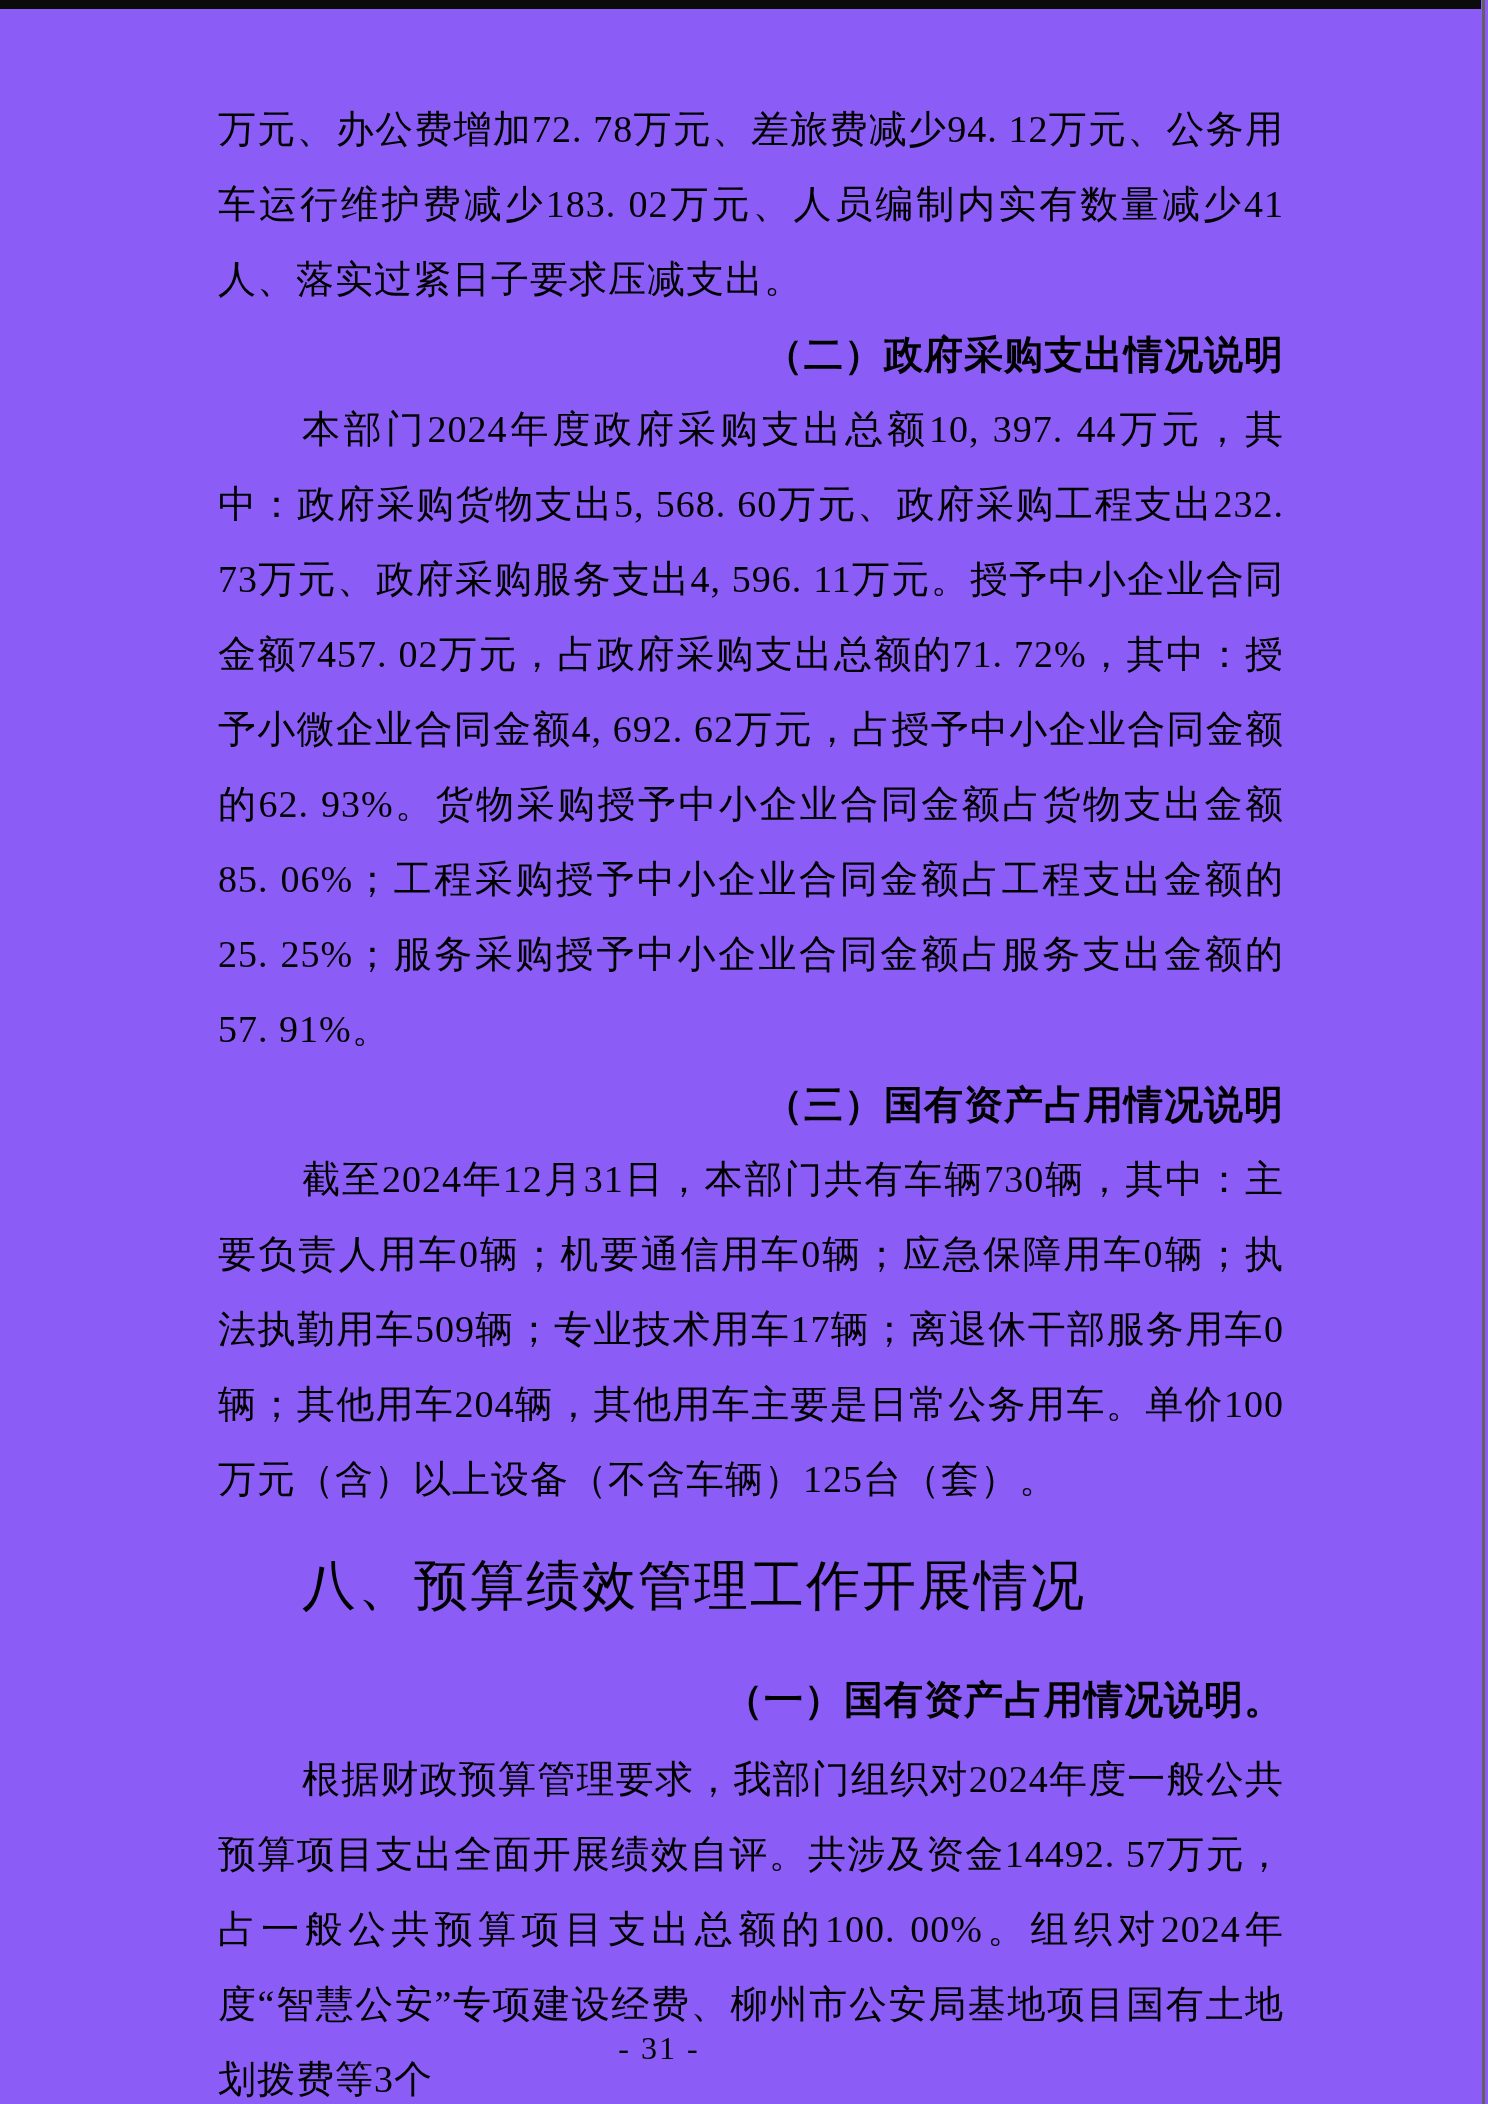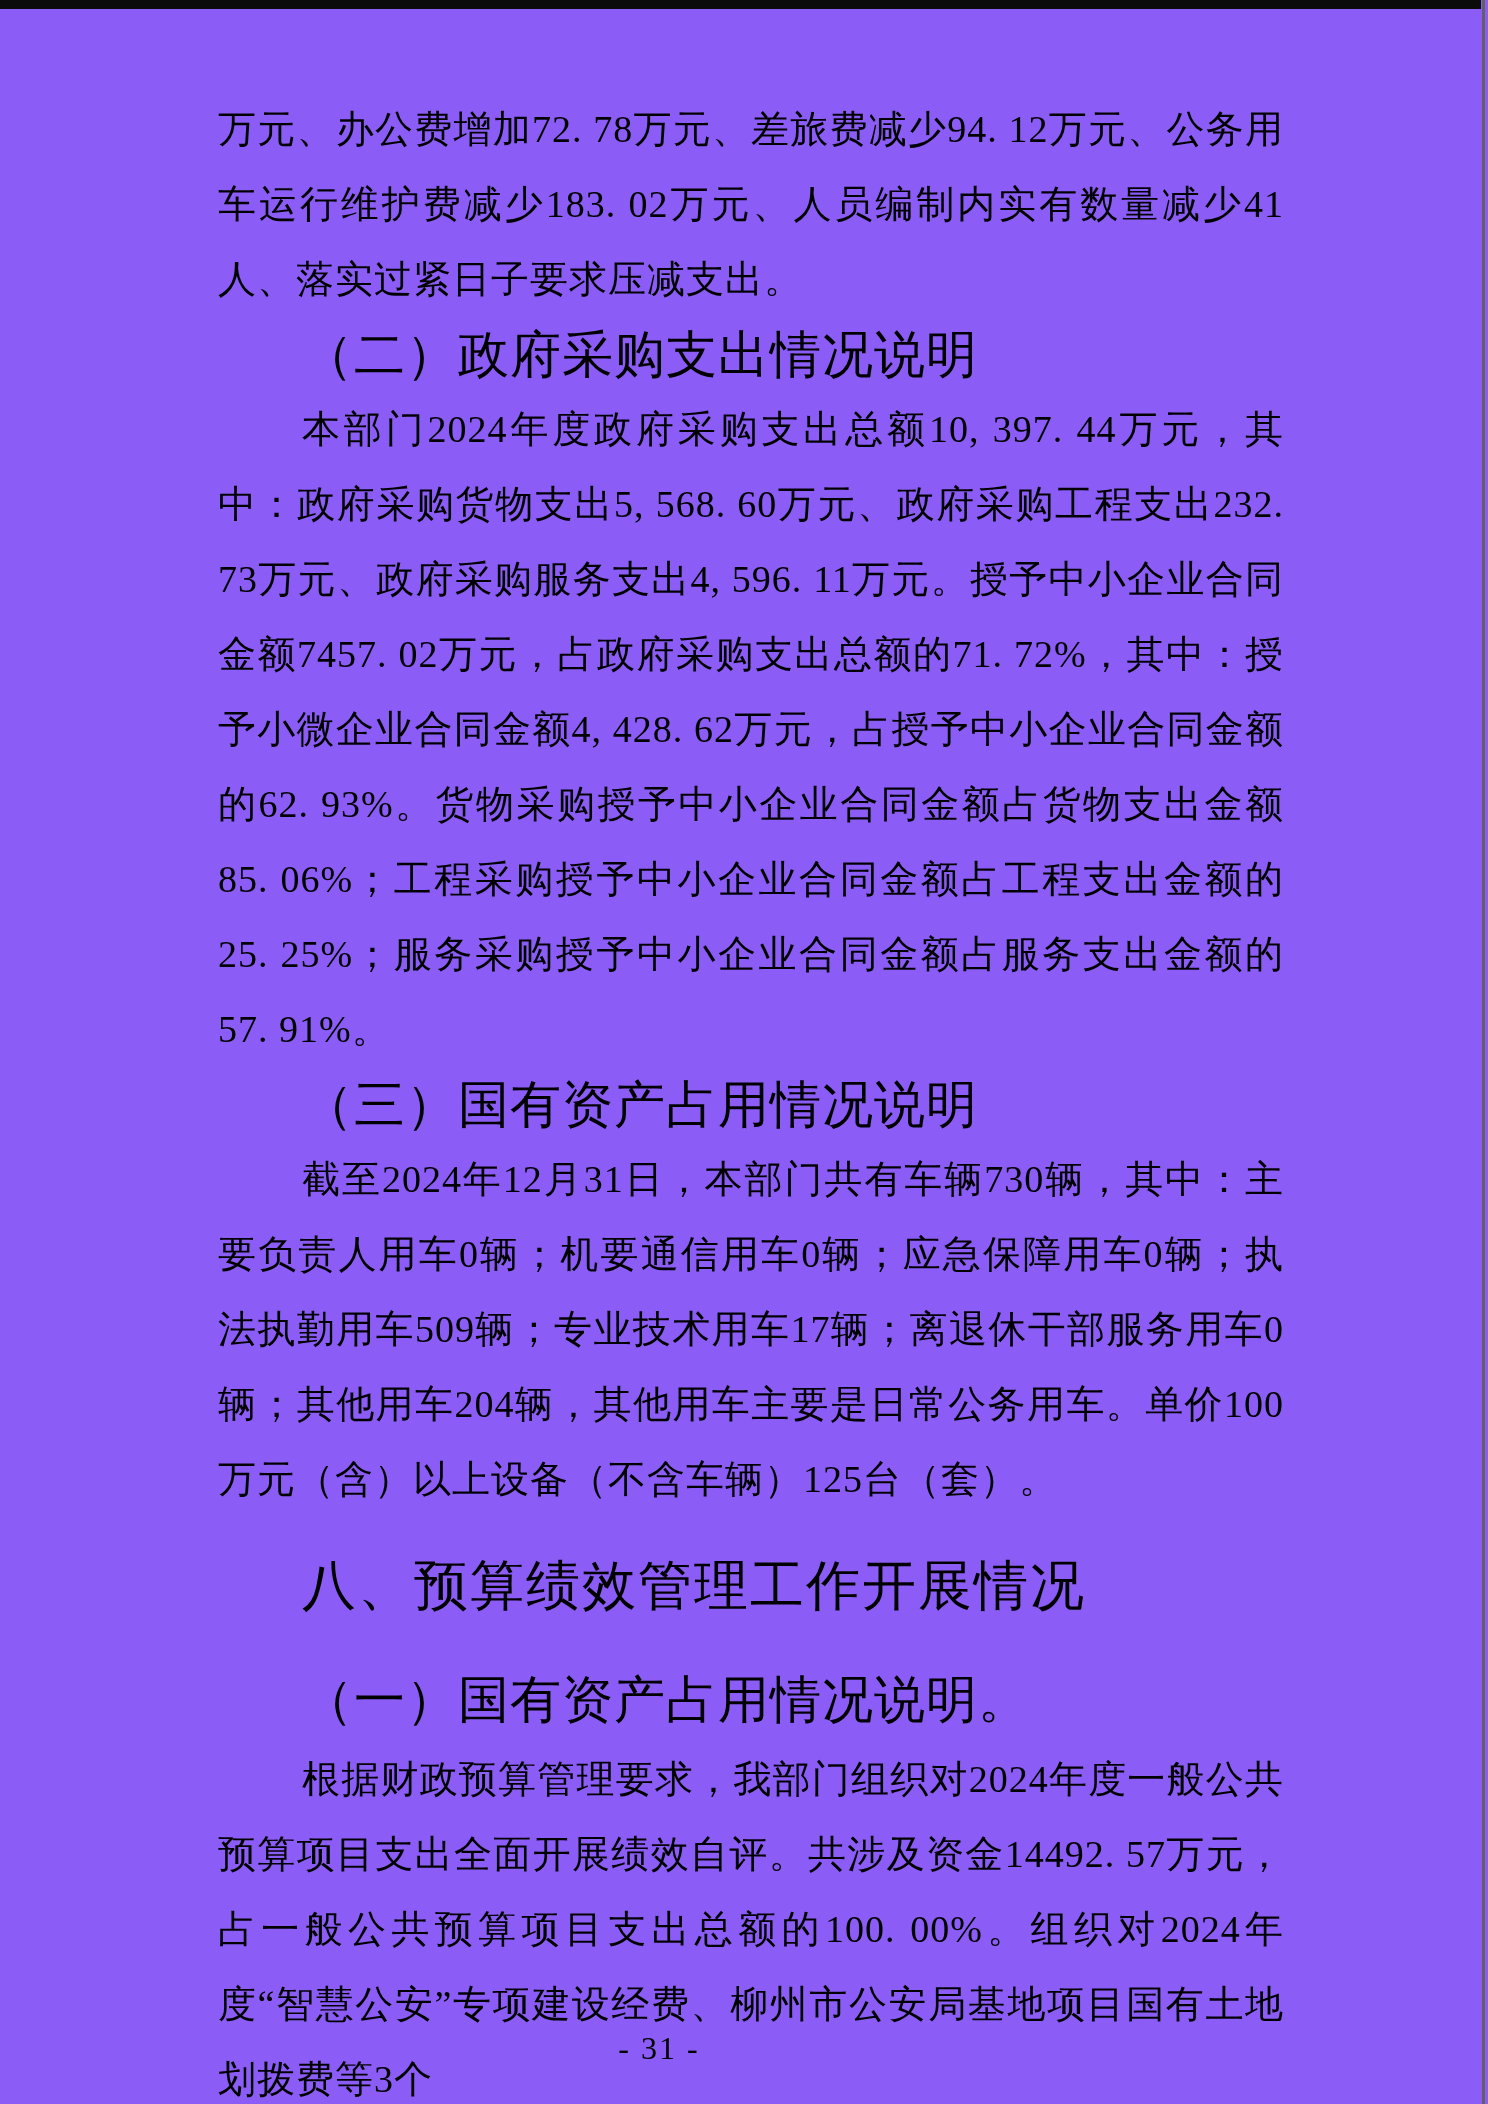--- a/index.html
+++ b/index.html
@@ -47,25 +47,26 @@
     text-align: justify;
     text-indent: 84px;
     letter-spacing: 1px;
   }
   .para.no-indent {
     text-indent: 0;
   }
   .head-bold {
     margin: 0;
     font-family: "Liberation Sans", sans-serif;
-    font-weight: 400;
-    font-size: 51px;
+    font-weight: 700;
+    font-size: 39px;
     line-height: 75px;
     text-indent: 84px;
     letter-spacing: 1px;
+    text-align: right;
   }
   .head-part {
     margin: 32px 0 38px 0;
     font-family: "Liberation Serif", serif;
     font-weight: 400;
     font-size: 54px;
     line-height: 75px;
     text-indent: 84px;
     letter-spacing: 2px;
   }
@@ -88,21 +89,21 @@
 
 <div class="page">
   <div class="topbar"></div>
   <div class="right-line"></div>
 
   <div class="content">
     <p class="para no-indent">万元、办公费增加72. 78万元、差旅费减少94. 12万元、公务用车运行维护费减少183. 02万元、人员编制内实有数量减少41人、落实过紧日子要求压减支出。</p>
 
     <h3 class="head-bold">（二）政府采购支出情况说明</h3>
 
-    <p class="para">本部门2024年度政府采购支出总额10, 397. 44万元，其中：政府采购货物支出5, 568. 60万元、政府采购工程支出232. 73万元、政府采购服务支出4, 596. 11万元。授予中小企业合同金额7457. 02万元，占政府采购支出总额的71. 72%，其中：授予小微企业合同金额4, 428. 62万元，占授予中小企业合同金额的62. 93%。货物采购授予中小企业合同金额占货物支出金额85. 06%；工程采购授予中小企业合同金额占工程支出金额的25. 25%；服务采购授予中小企业合同金额占服务支出金额的57. 91%。</p>
+    <p class="para">本部门2024年度政府采购支出总额10, 397. 44万元，其中：政府采购货物支出5, 568. 60万元、政府采购工程支出232. 73万元、政府采购服务支出4, 596. 11万元。授予中小企业合同金额7457. 02万元，占政府采购支出总额的71. 72%，其中：授予小微企业合同金额4, 692. 62万元，占授予中小企业合同金额的62. 93%。货物采购授予中小企业合同金额占货物支出金额85. 06%；工程采购授予中小企业合同金额占工程支出金额的25. 25%；服务采购授予中小企业合同金额占服务支出金额的57. 91%。</p>
 
     <h3 class="head-bold">（三）国有资产占用情况说明</h3>
 
     <p class="para">截至2024年12月31日，本部门共有车辆730辆，其中：主要负责人用车0辆；机要通信用车0辆；应急保障用车0辆；执法执勤用车509辆；专业技术用车17辆；离退休干部服务用车0辆；其他用车204辆，其他用车主要是日常公务用车。单价100万元（含）以上设备（不含车辆）125台（套）。</p>
 
     <h2 class="head-part">八、预算绩效管理工作开展情况</h2>
 
     <h3 class="head-bold sub-head-gap">（一）国有资产占用情况说明。</h3>
 
     <p class="para">根据财政预算管理要求，我部门组织对2024年度一般公共预算项目支出全面开展绩效自评。共涉及资金14492. 57万元，占一般公共预算项目支出总额的100. 00%。组织对2024年度“智慧公安”专项建设经费、柳州市公安局基地项目国有土地划拨费等3个</p>

